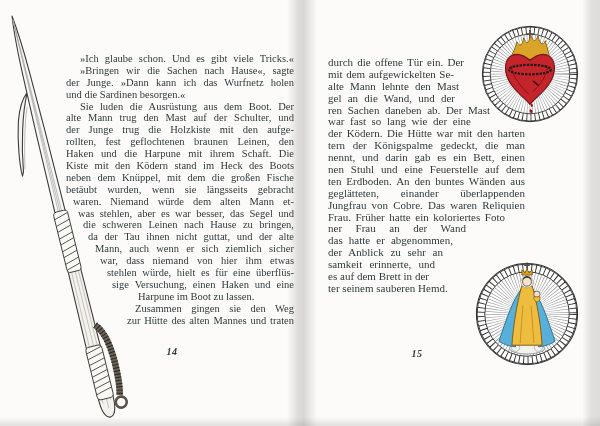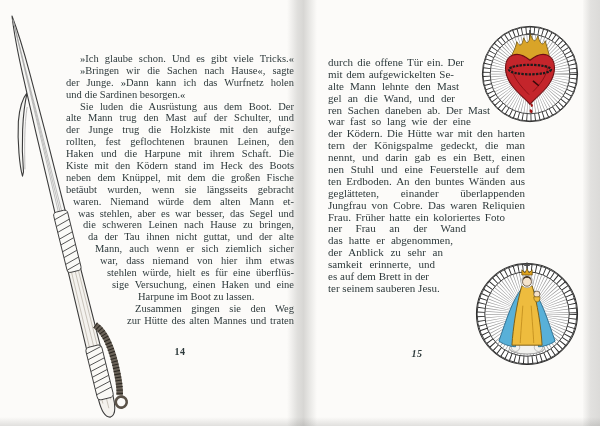--- a/index.html
+++ b/index.html
@@ -6,21 +6,21 @@
   #root{position:relative;width:600px;height:426px;overflow:hidden;
         background:#fcfbf9;font-family:"Liberation Serif", serif;color:#2e3a3c;}
   .textblock{position:absolute;}
   .tl{height:11.9px;line-height:11.9px;overflow:hidden;
       text-align:justify;text-align-last:justify;}
   .tl.end{text-align-last:left;}
   #left-text{left:66px;top:53px;width:228px;font-size:10.5px;}
   #right-text{left:328px;top:57px;width:197px;font-size:11px;}
   .em{}
   .pnum{position:absolute;font-size:10px;font-weight:bold;text-align:center;letter-spacing:.5px;}
-  #pnum-left{left:66px;width:228px;top:346px;}
+  #pnum-left{left:58px;width:228px;top:346px;font-style:italic;}
   #pnum-right{left:327px;width:180px;top:348px;font-style:italic;}
   .gutter{position:absolute;left:287px;top:0;width:30px;height:426px;
     background:linear-gradient(90deg, rgba(110,110,106,0) 0%, rgba(110,110,106,.20) 35%,
                rgba(110,110,106,.26) 55%, rgba(110,110,106,0) 100%);}
   .edge-right{position:absolute;left:583px;top:0;width:17px;height:426px;
     background:linear-gradient(90deg, rgba(90,90,88,.02), rgba(90,90,88,.16) 45%, rgba(90,90,88,.20));}
   .edge-bottom{position:absolute;left:0;top:417px;width:600px;height:9px;
     background:linear-gradient(180deg, rgba(80,80,78,0), rgba(80,80,78,.16));}
   .medallion{position:absolute;}
   #medallion-heart{left:481px;top:25px;}
@@ -98,21 +98,21 @@
     <div class="tl">nen Stuhl und eine Feuerstelle auf dem nack-</div>
     <div class="tl">ten Erdboden. An den buntes Wänden aus den</div>
     <div class="tl">geglätteten, einander überlappenden Blättern der</div>
     <div class="tl">Jungfrau von Cobre. Das waren Reliquien seiner</div>
     <div class="tl" style="margin-right:20px">Frau. Früher hatte ein koloriertes Foto sei-</div>
     <div class="tl" style="margin-right:59px">ner Frau an der Wand gehangen, aber</div>
     <div class="tl" style="margin-right:72px">das hatte er abgenommen, weil ihn</div>
     <div class="tl" style="margin-right:82px">der Anblick zu sehr an seine Ein-</div>
     <div class="tl" style="margin-right:90px">samkeit erinnerte, und jetzt lag</div>
     <div class="tl" style="margin-right:96px">es auf dem Brett in der Ecke un-</div>
-    <div class="tl end">ter seinem sauberen Jesu.</div>
+    <div class="tl end">ter seinem sauberen Hemd.</div>
   </div>
   <div id="pnum-right" class="pnum">15</div>
 
   <svg id="medallion-heart" class="medallion" width="98" height="98" viewBox="-50 -50 100 100">
     <circle r="48.6" fill="#ffffff" stroke="#2e2e2e" stroke-width="1"></circle>
     <circle r="27" fill="none" stroke="#9a9a9a" stroke-width="26" stroke-dasharray="0.5 1.6"></circle>
     <circle r="15" fill="#ffffff"></circle>
     <circle r="44.3" fill="none" stroke="#ffffff" stroke-width="7.4"></circle>
     <circle r="48" fill="none" stroke="#2e2e2e" stroke-width="0.9"></circle>
     <circle r="40.6" fill="none" stroke="#2e2e2e" stroke-width="0.9"></circle>

